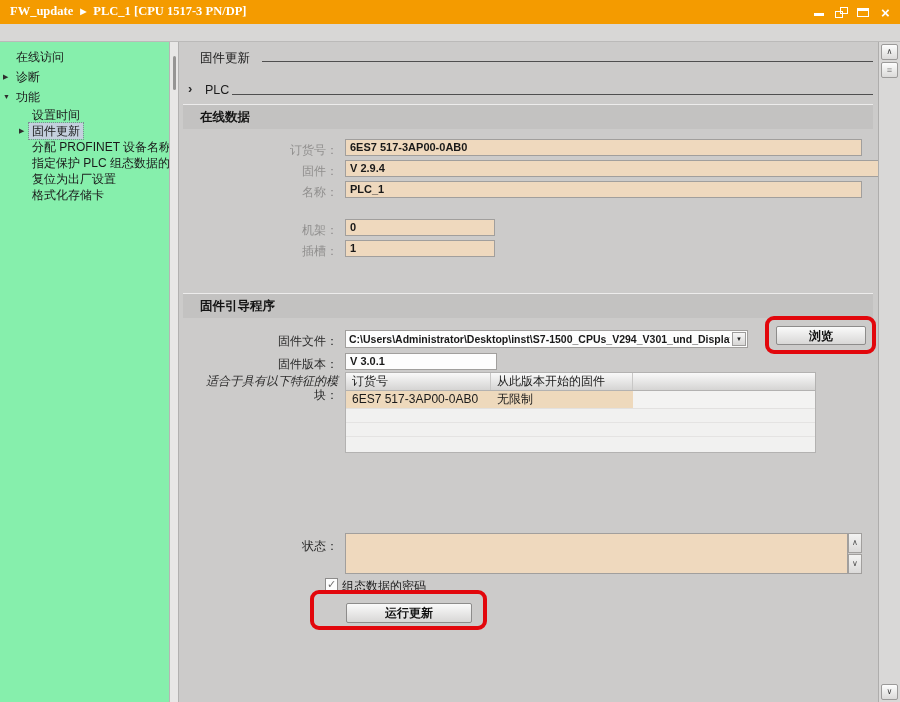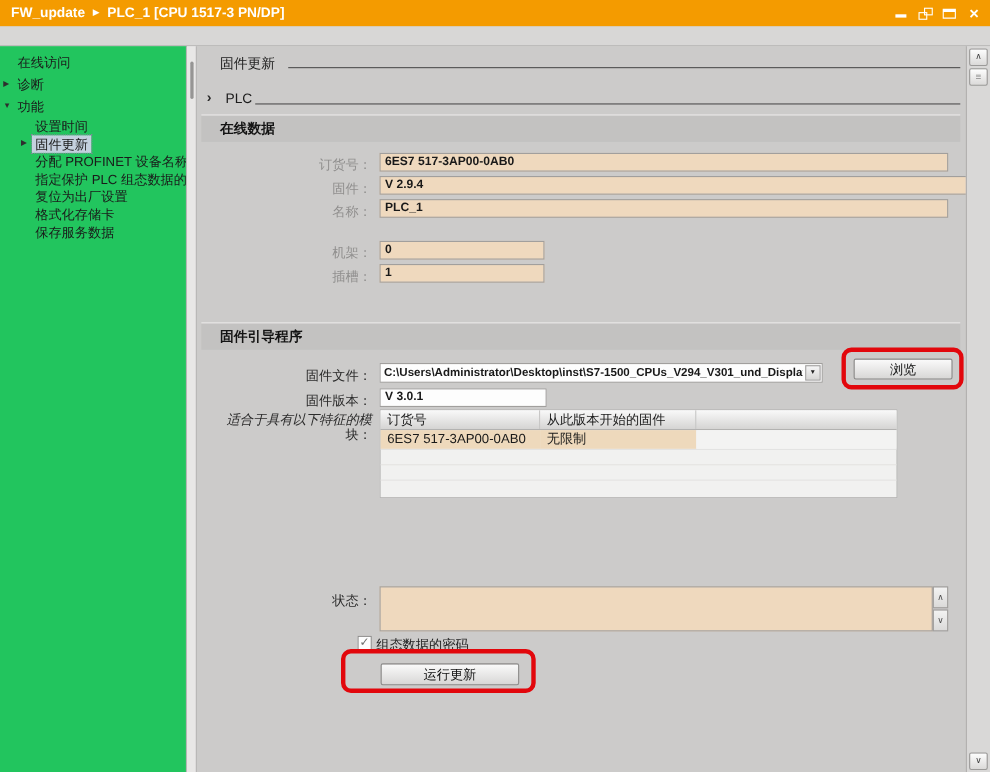--- a/index.html
+++ b/index.html
@@ -5,33 +5,33 @@
   * { box-sizing: border-box; margin: 0; padding: 0; }
   html,body { background:#ffffff; }
   #app {
     position: relative; width: 900px; height: 702px; overflow: hidden;
     font-family: "Liberation Sans", "DejaVu Sans", sans-serif;
     font-size: 12px; color:#1a1a1a; background:#cccbca;
   }
   
   .titlebar { position:absolute; left:0; top:0; width:900px; height:24px;
     background: var(--titlebar-color, #f49b00); color:#fff; }
-  .titlebar .tt { position:absolute; left:10px; top:4px; font-weight:bold; font-size:12.5px; white-space:nowrap; }
+  .titlebar .tt { position:absolute; left:10px; top:4px; font-weight:bold; font-size:12.5px; white-space:nowrap;font-family:Liberation Serif, serif; }
   .titlebar .bc-arrow { font-size:8px; margin:0 7px; position:relative; top:-1px; }
   .winbtns { position:absolute; right:8px; top:0; height:24px; display:flex; align-items:center; gap:9px; }
   .wb { width:13px; height:13px; position:relative; cursor:pointer; }
   .wb-min i { position:absolute; left:1px; bottom:3px; width:10px; height:3px; background:#fff; }
   .wb-restore i.b { position:absolute; left:0; bottom:1px; width:8px; height:7px; border:1.5px solid #fff; background:var(--titlebar-color,#f49b00); }
   .wb-restore i.f { position:absolute; right:0; top:1px; width:8px; height:7px; border:1.5px solid #fff; }
   .wb-max i { position:absolute; left:0; top:2px; width:12px; height:9px; border:1.5px solid #fff; border-top-width:3px; }
   .wb-close { font-size:15px; font-weight:bold; line-height:13px; text-align:center; color:#fff; }
   
   .menustrip { position:absolute; left:0; top:24px; width:900px; height:18px; background:#d8d7d6; border-bottom:1px solid #bbbab9; }
   
-  .sidebar { position:absolute; left:0; top:42px; width:170px; height:660px; background:#22c55e; border-right:1px solid #b7b6b5; padding-top:5px; overflow:hidden; }
+  .sidebar { position:absolute; left:0; top:42px; width:170px; height:660px; background:#86efac; border-right:1px solid #b7b6b5; padding-top:5px; overflow:hidden; }
   .trow { position:relative; white-space:nowrap; color:#1a1a1a; cursor:pointer; }
   .trow.l0 { height:20px; line-height:20px; padding-left:13px; }
   .trow.l1 { height:16px; line-height:16px; padding-left:29px; }
   .trow .arr { position:absolute; font-size:7px; color:#2e2e2e; top:0; }
   .trow.l0 .arr { left:3px; }
   .trow.l1 .arr { left:19px; }
   .trow .lbl { display:inline-block; padding:0 3px; }
   .trow.selected .lbl { background:#c4d0de; outline:1px dotted #7e8a96; }
   
   .splitter { position:absolute; left:170px; top:42px; width:9px; height:660px; background:#e8e7e6; border-right:1px solid #b2b1b0; cursor:col-resize; }
@@ -44,21 +44,21 @@
   .band { position:absolute; height:25px; background:#c3c2c1; border-top:1px solid #edecec; }
   .band .t { margin-left:17px; line-height:24px; font-weight:bold; font-size:12.5px; color:#141414; }
   .flabel { position:absolute; width:153px; text-align:right; font-size:12px; color:#908f8e; white-space:nowrap; }
   .flabel.dark { color:#2b2b2b; }
   .inp { position:absolute; height:17px; background:#efd9be; border:1px solid #a19f9d; font-size:11px; font-weight:bold; color:#191919; padding:1px 4px; white-space:nowrap; overflow:hidden; }
   .inp.white { background:#fdfdfd; }
   .combo { position:absolute; height:18px; background:#fdfdfd; border:1px solid #a19f9d; cursor:pointer; }
   .combo .val { position:absolute; left:3px; right:17px; top:2px; font-size:10.5px; font-weight:bold; color:#191919; white-space:nowrap; overflow:hidden; }
   .combo .dd { position:absolute; right:1px; top:1px; width:14px; height:14px; background:linear-gradient(#f6f6f6,#d7d6d5); border:1px solid #9d9c9b; text-align:center; font-size:6px; line-height:13px; color:#222; }
   .btn { position:absolute; background:linear-gradient(#fafafa,#d8d7d6); border:1px solid #8d8c8b; border-radius:2px; font-size:12px; color:#111; text-align:center; cursor:pointer; }
-  .annot { position:absolute; border:4px solid var(--annotation-color,#e2070c); border-radius:9px; }
+  .annot { position:absolute; border:4px solid var(--annotation-color,#e2070c); border-radius:9px;font-weight:bold; }
   
   .tbl { position:absolute; border:1px solid #b3b2b1; background:#f1f1f0; }
   .tr { display:flex; width:100%; }
   .tr.head { height:18px; background:linear-gradient(#f9f9f9,#d5d4d3); border-bottom:1px solid #b3b2b1; }
   .tr.data { height:18px; border-bottom:1px solid #e2e1e0; }
   .tr.empty { height:14px; border-bottom:1px solid #e4e3e2; }
   .tr.empty:last-child { border-bottom:none; }
   .td { padding-left:6px; line-height:17px; font-size:12px; white-space:nowrap; overflow:hidden; }
   .c1 { width:145px; } .c2 { width:142px; } .c3 { flex:1; }
   .tr.head .td { border-right:1px solid #c8c7c6; }
@@ -107,21 +107,20 @@
   <div class="sidebar">
     <div class="trow l0"><span class="arr"></span><span class="lbl">在线访问</span></div>
     <div class="trow l0"><span class="arr">▶</span><span class="lbl">诊断</span></div>
     <div class="trow l0"><span class="arr">▼</span><span class="lbl">功能</span></div>
     <div class="trow l1"><span class="arr"></span><span class="lbl">设置时间</span></div>
     <div class="trow l1 selected"><span class="arr">▶</span><span class="lbl">固件更新</span></div>
     <div class="trow l1"><span class="arr"></span><span class="lbl">分配 PROFINET 设备名称</span></div>
     <div class="trow l1"><span class="arr"></span><span class="lbl">指定保护 PLC 组态数据的密码</span></div>
     <div class="trow l1"><span class="arr"></span><span class="lbl">复位为出厂设置</span></div>
     <div class="trow l1"><span class="arr"></span><span class="lbl">格式化存储卡</span></div>
-    <div class="trow l1"><span class="arr"></span><span class="lbl">保存服务数据</span></div>
   </div>
 
   <div class="splitter">
       <div class="grip"></div>
     </div>
 
   <div class="main">
 
     <div class="h1" style="left:21px; top:8px;">固件更新</div>
     <div class="rule" style="left:83px; top:19px; width:611px;"></div>

